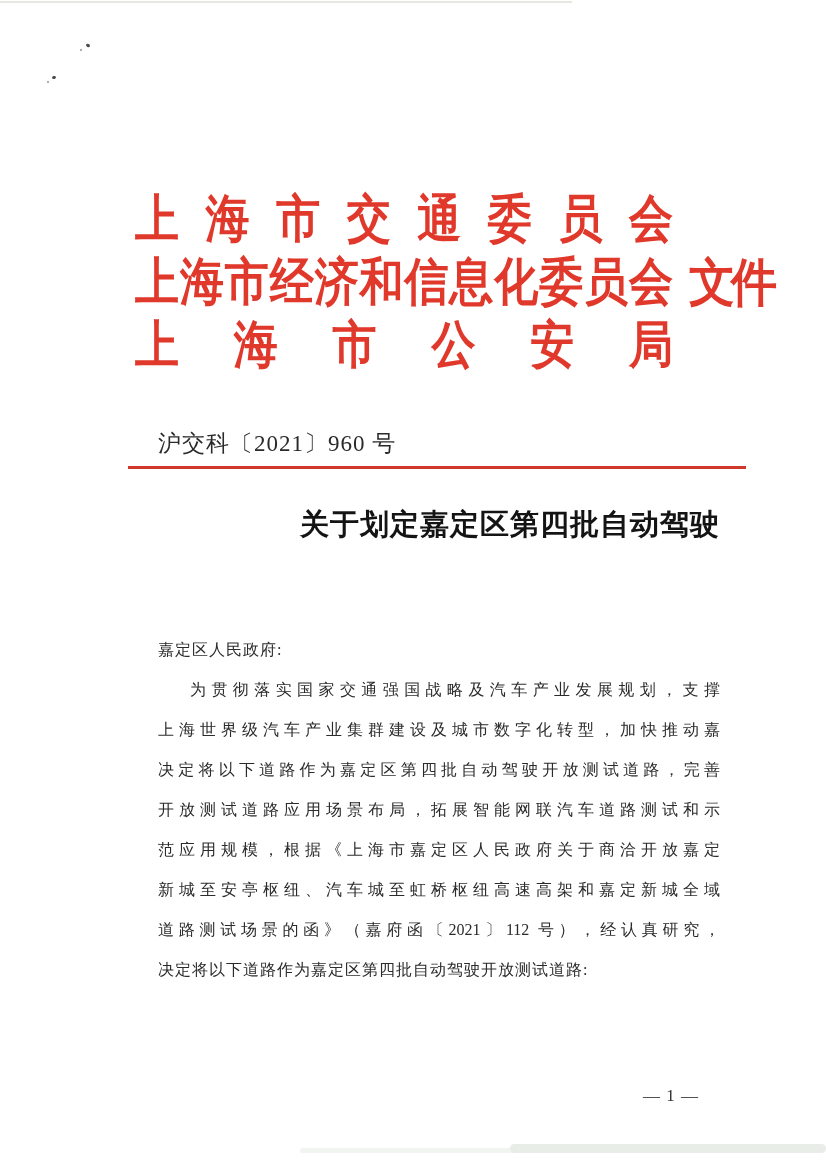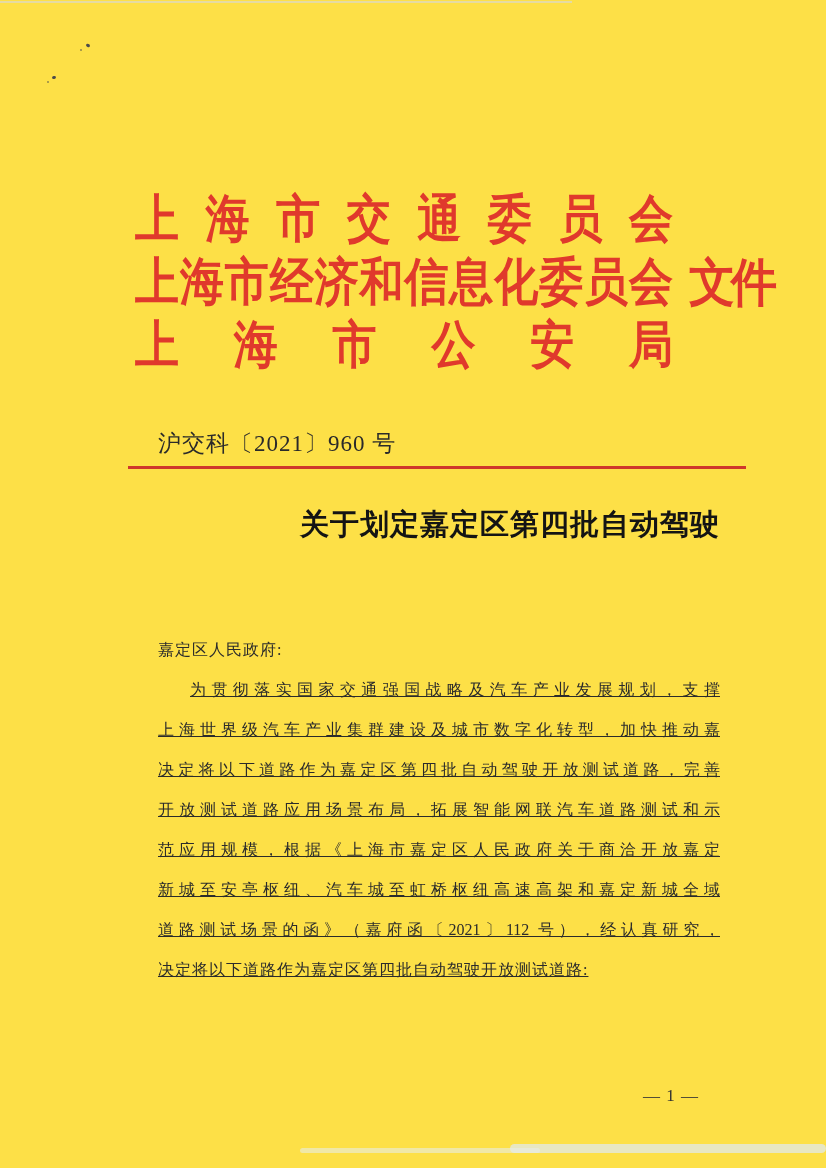--- a/index.html
+++ b/index.html
@@ -4,21 +4,21 @@
 <style>
   html,body{margin:0;padding:0;}
   body{
     background:#9a9a9a;
     font-family:"Liberation Serif", serif;
   }
   .page{
     position:relative;
     width:826px;height:1168px;
     margin:0 auto;
-    background:#fde047;
+    background:#ffffff;
     overflow:hidden;
   }
   
   .scan-top-edge{
     position:absolute;top:1px;left:0;width:572px;height:2px;
     background:#d9d9d4;opacity:.65;
   }
   .speck{position:absolute;background:#4a4a4a;border-radius:50%;}
   .speck.s1{left:86px;top:44px;width:4px;height:3px;transform:rotate(20deg);}
   .speck.s1b{left:80px;top:49px;width:2px;height:2px;opacity:.6;}
@@ -84,21 +84,20 @@
   .doc-body{
     position:absolute;left:158px;top:630px;width:562px;
     color:#2b2b2b;
     font-size:16px;line-height:40px;
   }
   .salutation{white-space:nowrap;letter-spacing:1px;}
   .bline{
     text-align:justify;
     text-align-last:justify;
     white-space:nowrap;
-    text-decoration:underline;
   }
   .bline.indent{text-indent:2em;}
   .bline.last{
     text-align:right;text-align-last:left;
     letter-spacing:1px;
   }
 
   
   .page-number{
     position:absolute;top:1086px;left:643px;

